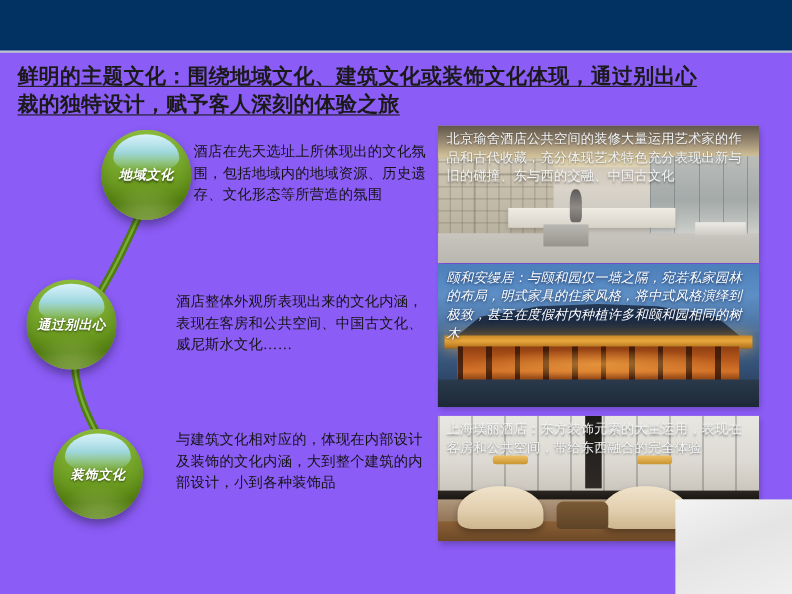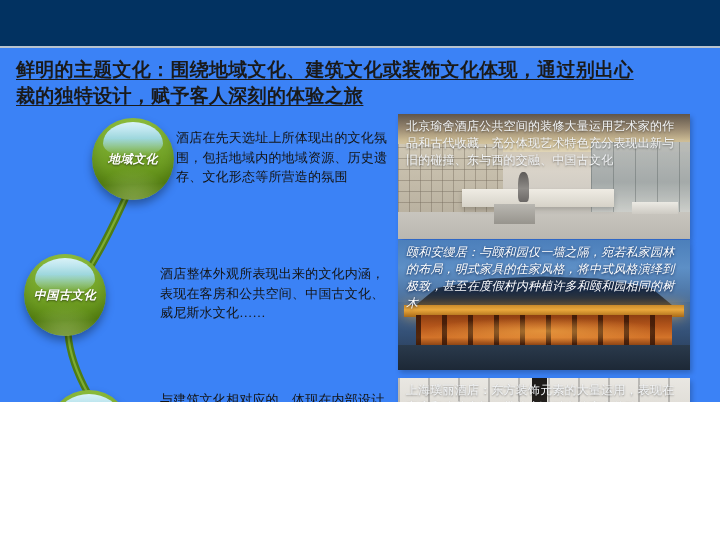--- a/index.html
+++ b/index.html
@@ -11,22 +11,22 @@
     width: 720px;
     height: 540px;
     font-family: "Liberation Serif", "DejaVu Serif", serif;
     overflow: hidden;
     position: relative;
   }
   #slide {
     position: absolute;
     inset: 0;
     width: 720px;
-    height: 402px;
-    background: #3b82f6;
+    height: 540px;
+    background: #8b5cf6;
     overflow: hidden;
   }
 
   
   #banner {
     position: absolute;
     left: 0; top: 0;
     width: 720px;
     height: 46px;
     background: #023261;
@@ -309,21 +309,21 @@
 
     <svg id="stem" viewBox="0 0 360 360" xmlns="http://www.w3.org/2000/svg">
       <path d="M118 70 C 96 120, 84 140, 66 170 C 50 198, 54 232, 72 268 C 84 292, 92 300, 100 312" fill="none" stroke="#4e7d14" stroke-width="7" stroke-linecap="round"></path>
       <path d="M118 70 C 96 120, 84 140, 66 170 C 50 198, 54 232, 72 268 C 84 292, 92 300, 100 312" fill="none" stroke="#86b53a" stroke-width="2.2" stroke-linecap="round" opacity=".85"></path>
     </svg>
 
     <div class="node" id="node-0">
       <span class="label">地域文化</span>
     </div>
     <div class="node" id="node-1">
-      <span class="label">中国古文化</span>
+      <span class="label">通过别出心</span>
     </div>
     <div class="node" id="node-2">
       <span class="label">装饰文化</span>
     </div>
   </div>
 
   <div class="para" id="para-0">酒店在先天选址上所体现出的文化氛围，包括地域内的地域资源、历史遗存、文化形态等所营造的氛围</div>
   <div class="para" id="para-1">酒店整体外观所表现出来的文化内涵，表现在客房和公共空间、中国古文化、威尼斯水文化……</div>
   <div class="para" id="para-2">与建筑文化相对应的，体现在内部设计及装饰的文化内涵，大到整个建筑的内部设计，小到各种装饰品</div>
 

